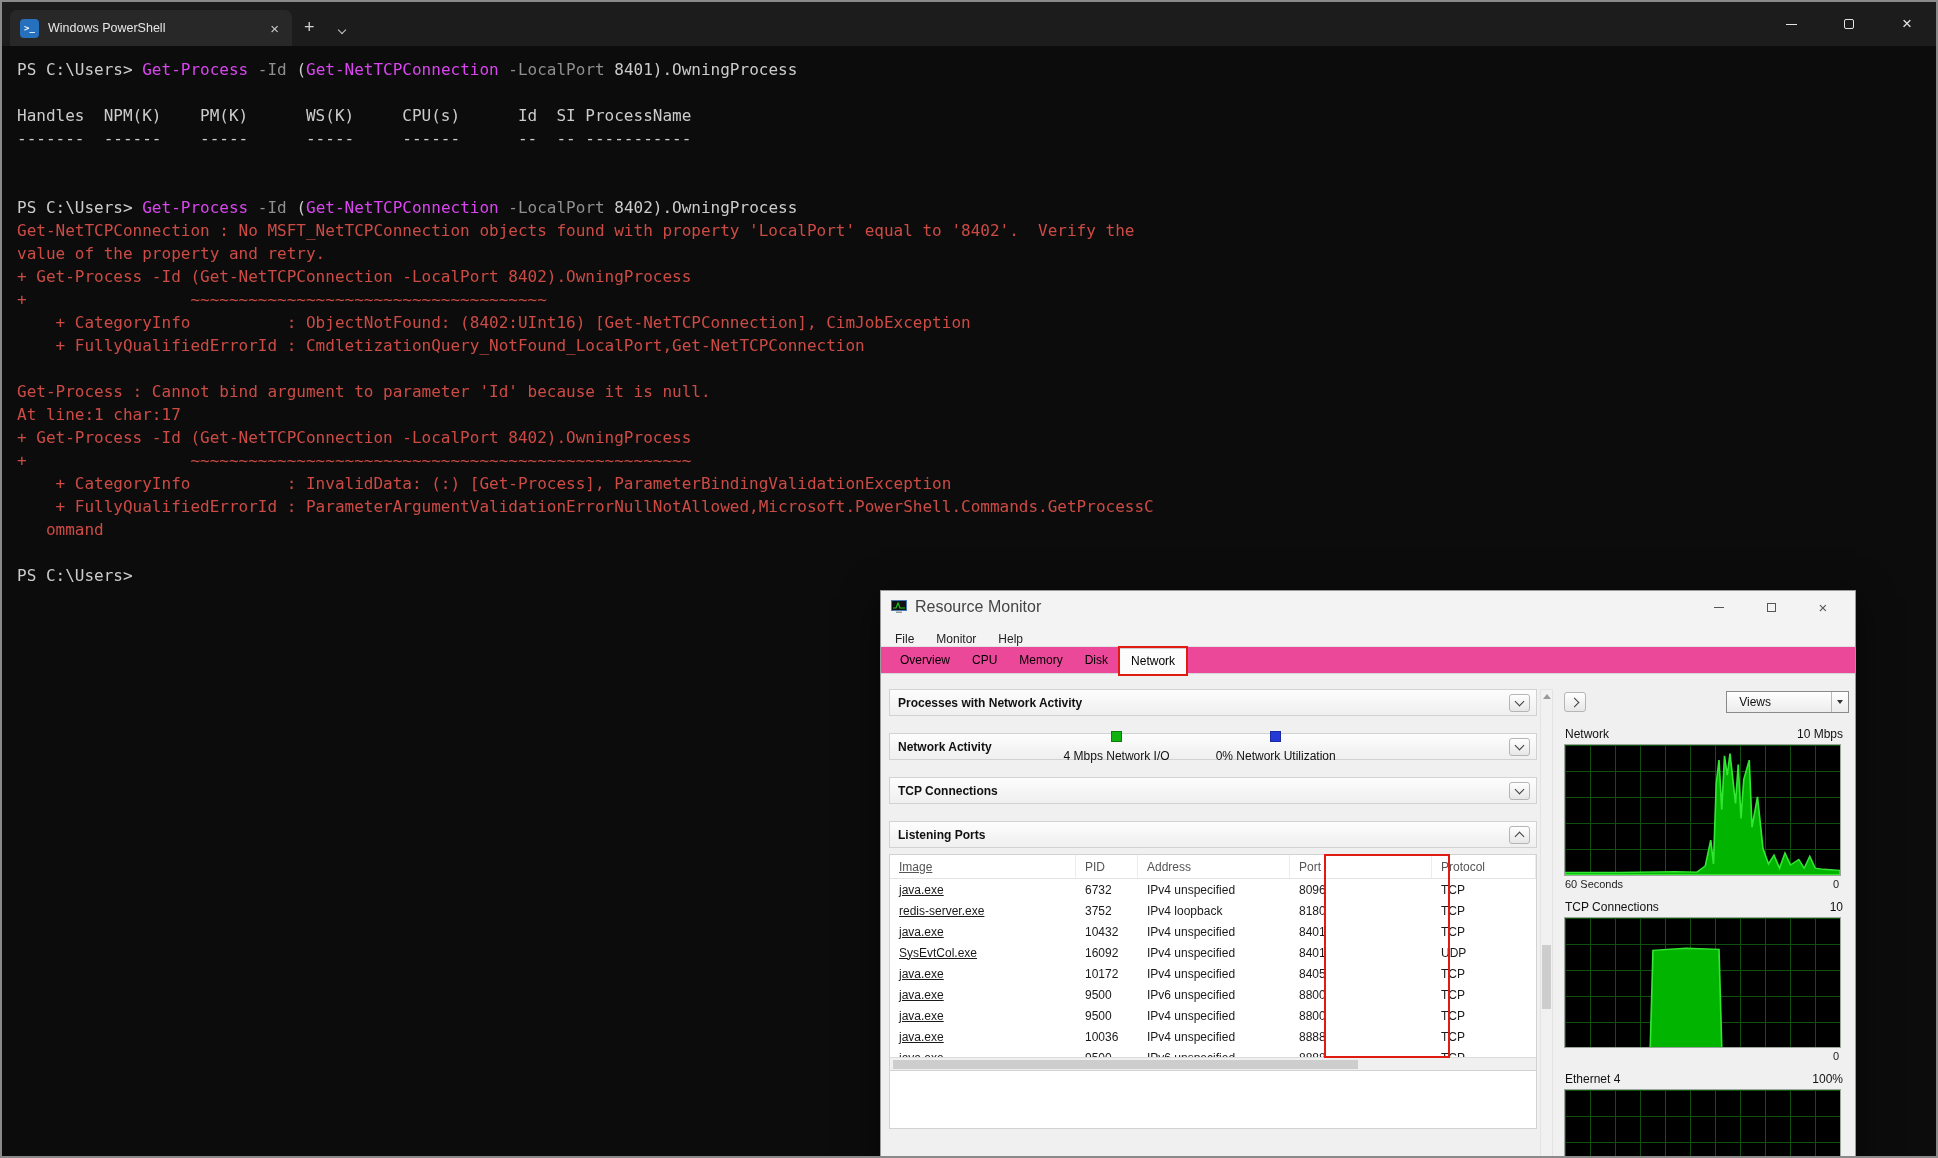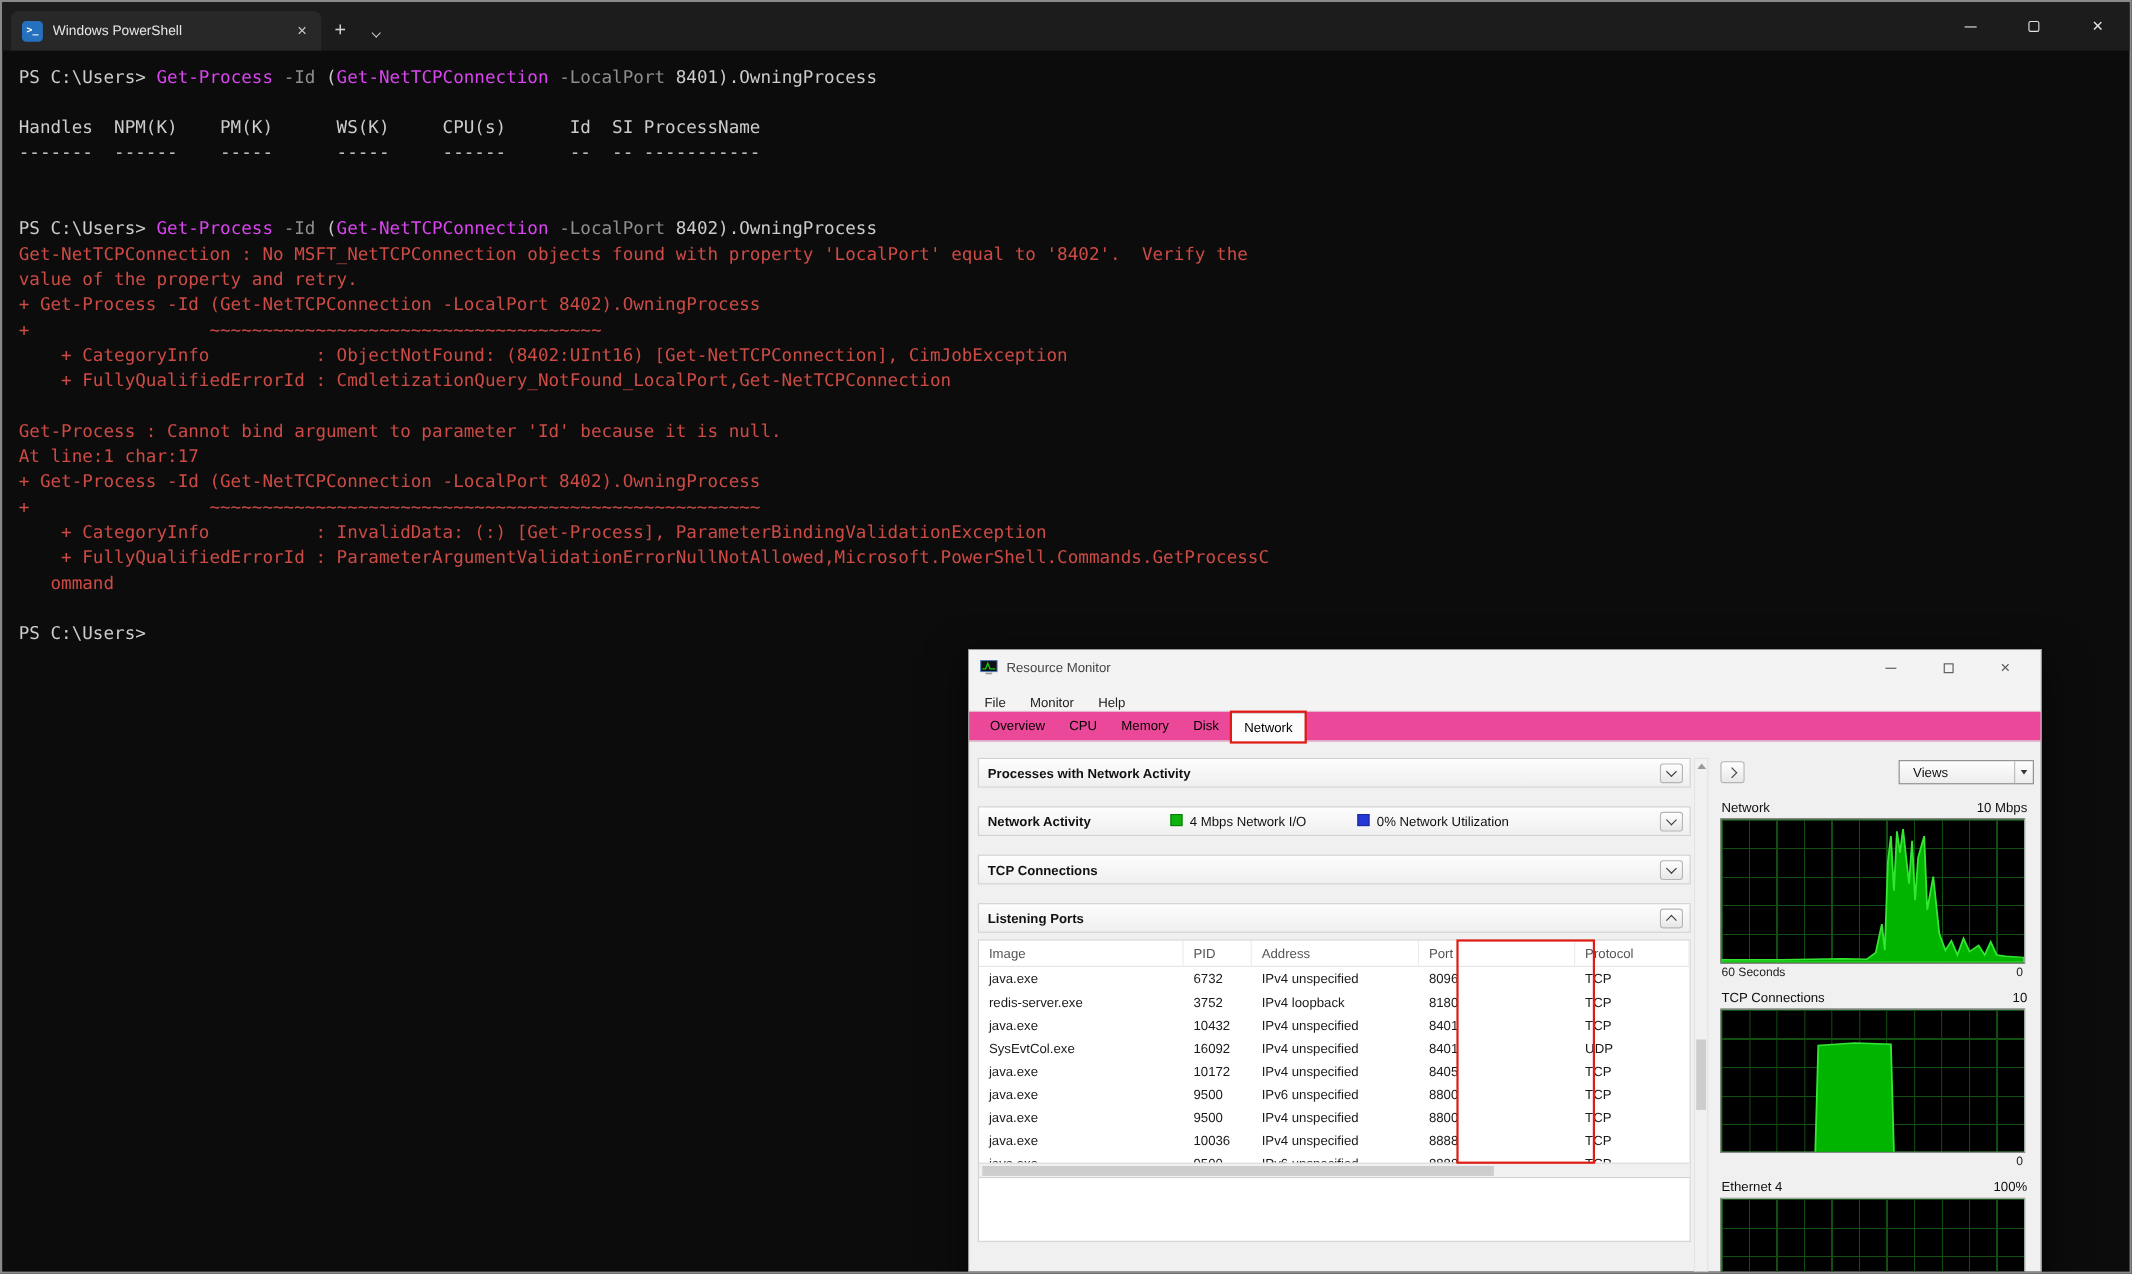--- a/index.html
+++ b/index.html
@@ -50,21 +50,21 @@
 
   
   .resmon {
     position:absolute; left:878px; top:588px; width:976px; height:620px;
     background:#f0f0f0; border:1px solid #9a9a9a;
     box-shadow:0 8px 34px rgba(0,0,0,.6);
     font-size:12px; color:#111;
   }
   .rm-titlebar { height:32px; background:#f3f3f3; display:flex; align-items:center; padding-left:10px; }
   .rm-appicon { width:16px; height:14px; margin-right:8px; }
-  .rm-title { color:#444; font-size:12px; }
+  .rm-title { color:#444; font-size:16px; }
   .rm-controls { margin-left:auto; display:flex; height:32px; margin-right:6px; }
   .rm-wc { width:52px; display:flex; align-items:center; justify-content:center; color:#555; font-size:15px; }
   .rm-min { width:10px; height:1px; background:#555; display:block; }
   .rm-max { width:9px; height:9px; border:1px solid #555; display:block; }
 
   .rm-menubar { height:24px; background:#f3f3f3; display:flex; align-items:flex-end; gap:22px; padding-left:14px; color:#222; border-bottom:1px solid #e2e2e2; }
   .rm-tabs { height:27px; background:#ec4899; border-bottom:1px solid #d6d6d6; display:flex; align-items:flex-end; padding-left:8px; }
   .rm-tab { padding:5px 11px 6px; color:#000; position:relative; }
   .rm-tab.active { background:#fcfcfc; border:1px solid #cfcfcf; border-bottom:none; margin-bottom:-1px; }
   .annot-tab { position:absolute; inset:-3px -2px -2px -2px; border:2px solid #e01b12; pointer-events:none; }
@@ -77,32 +77,32 @@
     display:flex; align-items:center; padding:0 6px 0 8px; font-weight:bold; font-size:12px;
     margin-bottom:17px;
   }
   .rm-secbar.tight { margin-bottom:6px; }
   .chev-btn {
     margin-left:auto; width:21px; height:18px; border:1px solid #b5b5b5; border-radius:3px;
     background:linear-gradient(#ffffff,#e7e7e7); display:flex; align-items:center; justify-content:center;
   }
   .chev-btn .cv.dark { margin-top:-3px; }
   .chev-btn .cv.dark.up { margin-top:3px; }
-  .legend { display:flex; gap:7px; font-weight:normal; }
+  .legend { display:flex; align-items:center; gap:7px; font-weight:normal;flex-direction:column; }
   .legend.l1 { margin-left:72px; }
   .legend.l2 { margin-left:46px; }
   .sq { width:11px; height:11px; display:inline-block; }
   .sq-green { background:#0fb20f; border:1px solid #0a7d0a; }
   .sq-blue  { background:#2438d8; border:1px solid #1a2a9e; }
 
   .lp-table { position:relative; border:1px solid #d2d2d2; background:#fff; }
   .lp-head { display:flex; height:24px; align-items:center; border-bottom:1px solid #e4e4e4; color:#555; }
   .lp-head .lp-cell { border-right:1px solid #ececec; height:100%; display:flex; align-items:center; }
   .lp-cell { padding-left:9px; overflow:hidden; white-space:nowrap; }
-  .col0 { width:186px; } .col1 { width:62px; } .col2 { width:152px; } .col3 { width:142px; } .col4 { flex:1; }
+  .col0 { width:186px;text-decoration:underline; } .col1 { width:62px; } .col2 { width:152px; } .col3 { width:142px; } .col4 { flex:1; }
   .lp-rows { height:178px; overflow:hidden; }
   .lp-row { display:flex; height:21px; align-items:center; color:#1a1a1a; }
   .hscroll { height:13px; background:#f0f0f0; border-top:1px solid #dcdcdc; position:relative; }
   .hthumb { position:absolute; left:3px; top:2px; height:9px; width:72%; background:#cdcdcd; }
   .lp-extra { height:58px; background:#fff; border:1px solid #d2d2d2; border-top:none; }
   .annot-port { position:absolute; left:434px; top:-1px; width:126px; height:204px; border:2px solid #e01b12; pointer-events:none; }
 
   .vscroll { width:13px; margin-left:3px; background:#f1f1f1; border:1px solid #e3e3e3; position:relative; }
   .varrow { position:absolute; left:2px; width:0; height:0; border-left:4px solid transparent; border-right:4px solid transparent; }
   .varrow.up { top:4px; border-bottom:5px solid #9a9a9a; }

